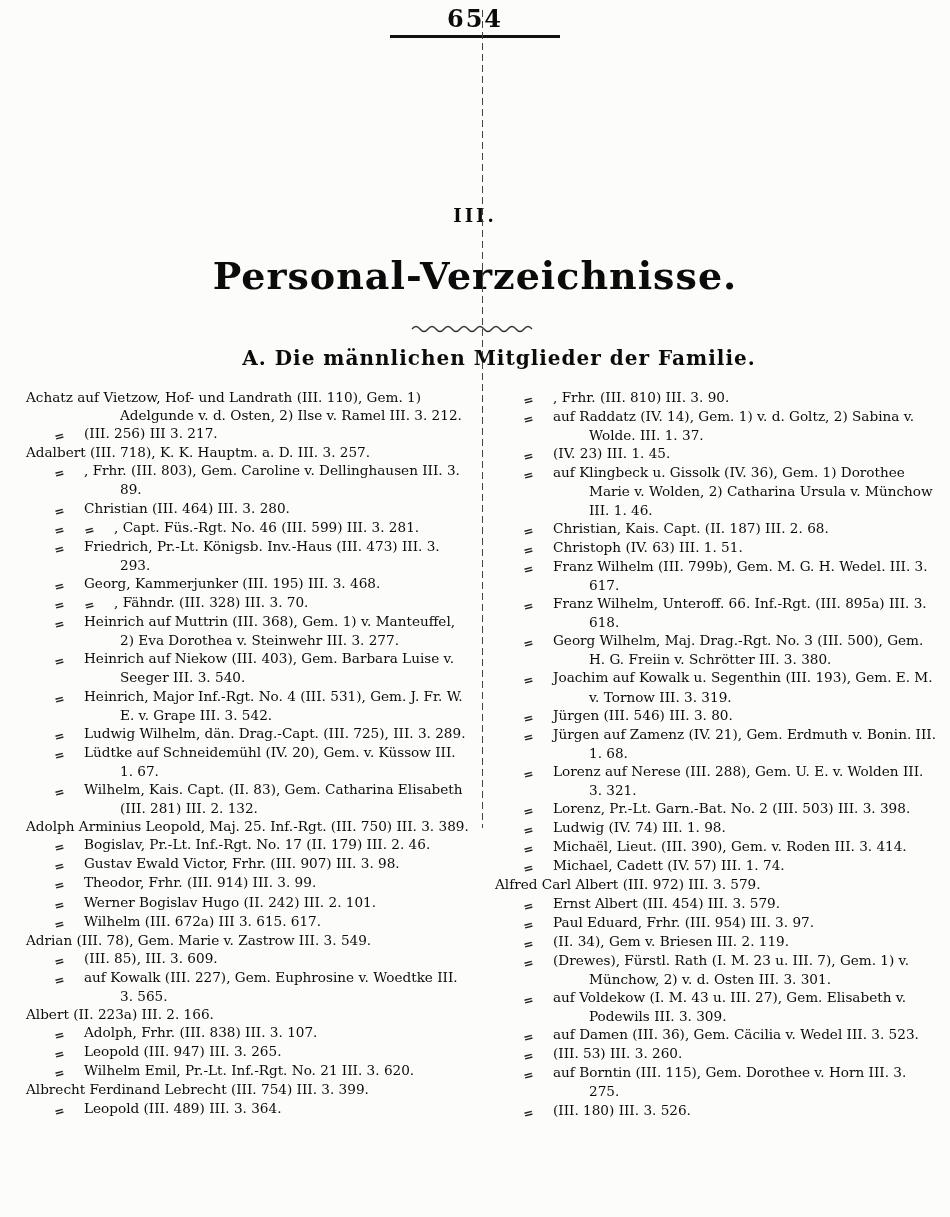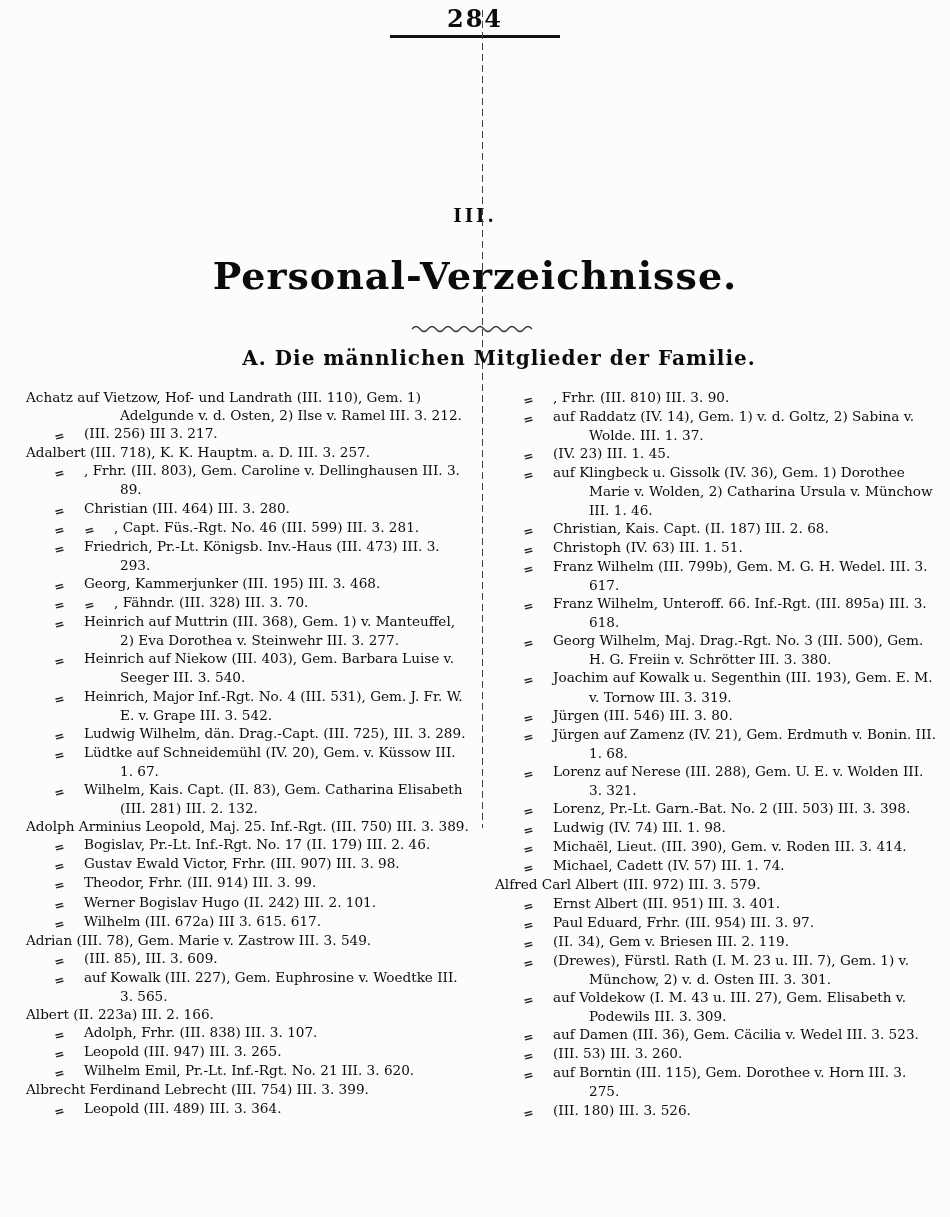--- a/index.html
+++ b/index.html
@@ -36,21 +36,21 @@
   .ditto{display:inline-block;width:30px;text-indent:0;
     transform:rotate(-14deg);font-style:italic;font-weight:bold;font-size:12px;
     color:#222;}
 </style>
 </head>
 <body>
 
 <div class="page">
 
   <div class="pageno-wrap">
-    <div class="pageno">284</div>
+    <div class="pageno">654</div>
     <div class="pageno-rule"></div>
   </div>
 
   <div class="chapter-num">III.</div>
   <div class="chapter-title">Personal-Verzeichnisse.</div>
 
   <div class="squiggle">
     <svg width="130" height="10" viewBox="0 0 130 10" aria-hidden="true">
       <path d="M2 6 q4 -5 8 0 t8 0 t8 0 t8 0 t8 0 t8 0 t8 0 t8 0 t8 0 t8 0 t8 0 t8 0 t8 0 t8 0 t8 0" fill="none" stroke="#333" stroke-width="1.4"></path>
     </svg>
@@ -103,21 +103,21 @@
         <div class="entry lvl1"><span class="ditto">=</span><span>Georg Wilhelm, Maj. Drag.-Rgt. No. 3 (III. 500), Gem. H. G. Freiin v. Schrötter III. 3. 380.</span></div>
         <div class="entry lvl1"><span class="ditto">=</span><span>Joachim auf Kowalk u. Segenthin (III. 193), Gem. E. M. v. Tornow III. 3. 319.</span></div>
         <div class="entry lvl1"><span class="ditto">=</span><span>Jürgen (III. 546) III. 3. 80.</span></div>
         <div class="entry lvl1"><span class="ditto">=</span><span>Jürgen auf Zamenz (IV. 21), Gem. Erdmuth v. Bonin. III. 1. 68.</span></div>
         <div class="entry lvl1"><span class="ditto">=</span><span>Lorenz auf Nerese (III. 288), Gem. U. E. v. Wolden III. 3. 321.</span></div>
         <div class="entry lvl1"><span class="ditto">=</span><span>Lorenz, Pr.-Lt. Garn.-Bat. No. 2 (III. 503) III. 3. 398.</span></div>
         <div class="entry lvl1"><span class="ditto">=</span><span>Ludwig (IV. 74) III. 1. 98.</span></div>
         <div class="entry lvl1"><span class="ditto">=</span><span>Michaël, Lieut. (III. 390), Gem. v. Roden III. 3. 414.</span></div>
         <div class="entry lvl1"><span class="ditto">=</span><span>Michael, Cadett (IV. 57) III. 1. 74.</span></div>
         <div class="entry lvl0"><span>Alfred Carl Albert (III. 972) III. 3. 579.</span></div>
-        <div class="entry lvl1"><span class="ditto">=</span><span>Ernst Albert (III. 951) III. 3. 401.</span></div>
+        <div class="entry lvl1"><span class="ditto">=</span><span>Ernst Albert (III. 454) III. 3. 579.</span></div>
         <div class="entry lvl1"><span class="ditto">=</span><span>Paul Eduard, Frhr. (III. 954) III. 3. 97.</span></div>
         <div class="entry lvl1"><span class="ditto">=</span><span>(II. 34), Gem v. Briesen III. 2. 119.</span></div>
         <div class="entry lvl1"><span class="ditto">=</span><span>(Drewes), Fürstl. Rath (I. M. 23 u. III. 7), Gem. 1) v. Münchow, 2) v. d. Osten III. 3. 301.</span></div>
         <div class="entry lvl1"><span class="ditto">=</span><span>auf Voldekow (I. M. 43 u. III. 27), Gem. Elisabeth v. Podewils III. 3. 309.</span></div>
         <div class="entry lvl1"><span class="ditto">=</span><span>auf Damen (III. 36), Gem. Cäcilia v. Wedel III. 3. 523.</span></div>
         <div class="entry lvl1"><span class="ditto">=</span><span>(III. 53) III. 3. 260.</span></div>
         <div class="entry lvl1"><span class="ditto">=</span><span>auf Borntin (III. 115), Gem. Dorothee v. Horn III. 3. 275.</span></div>
         <div class="entry lvl1"><span class="ditto">=</span><span>(III. 180) III. 3. 526.</span></div>
       </div>
   </div>

